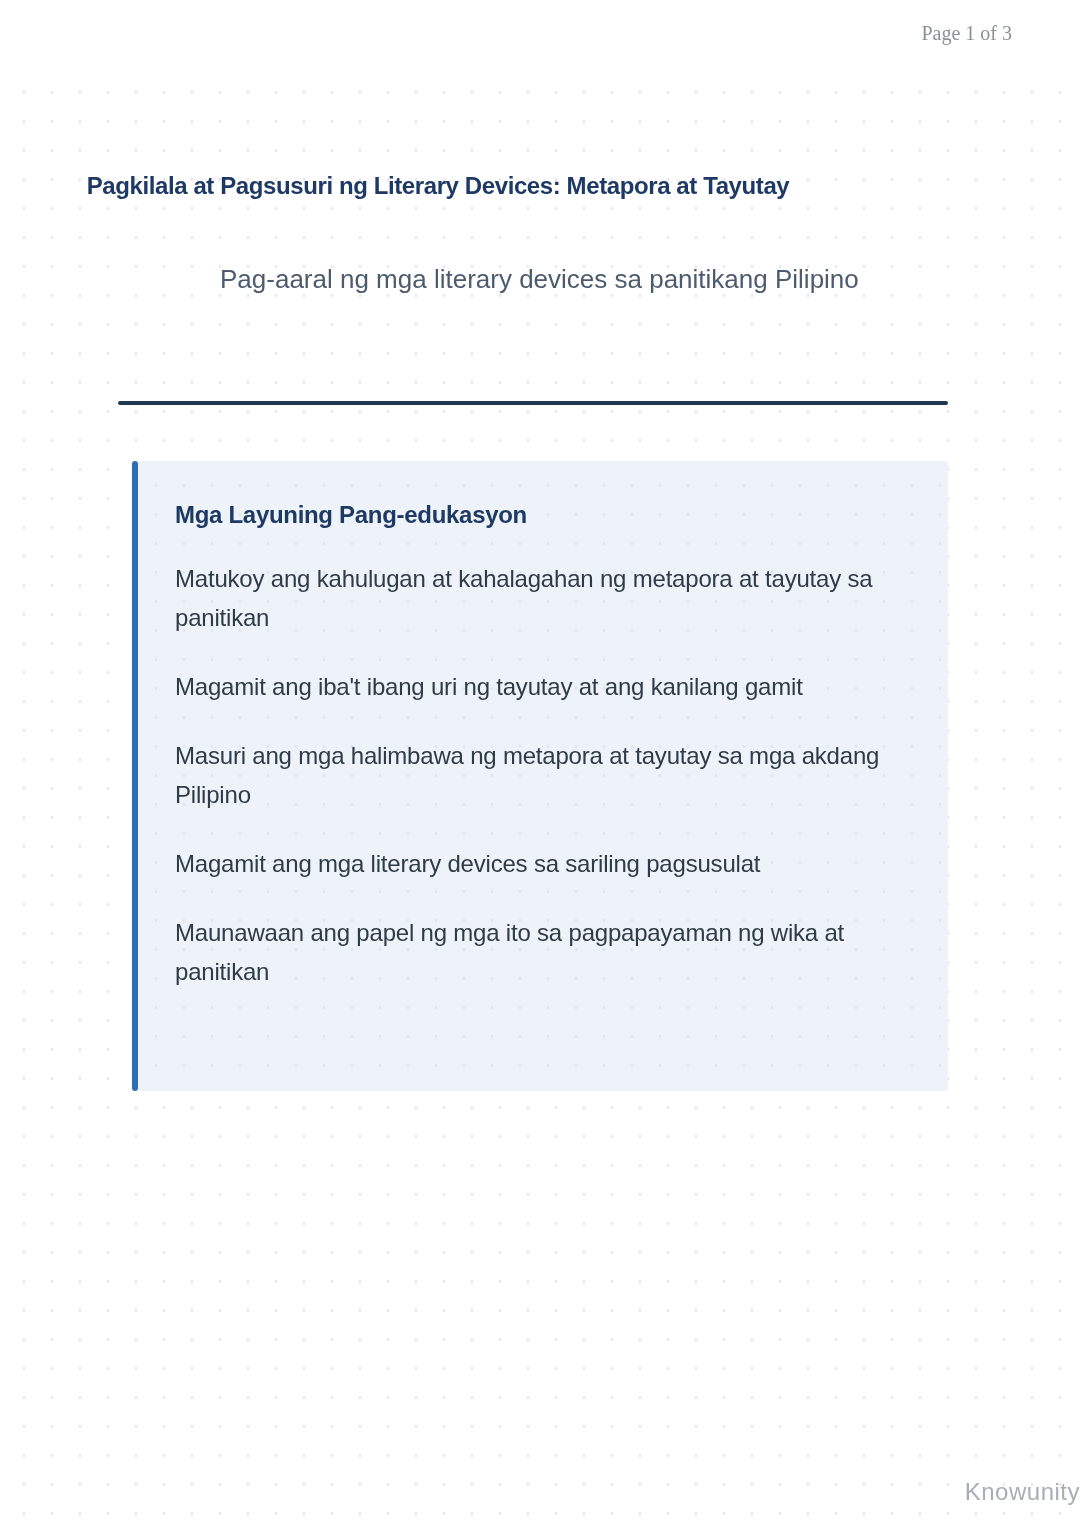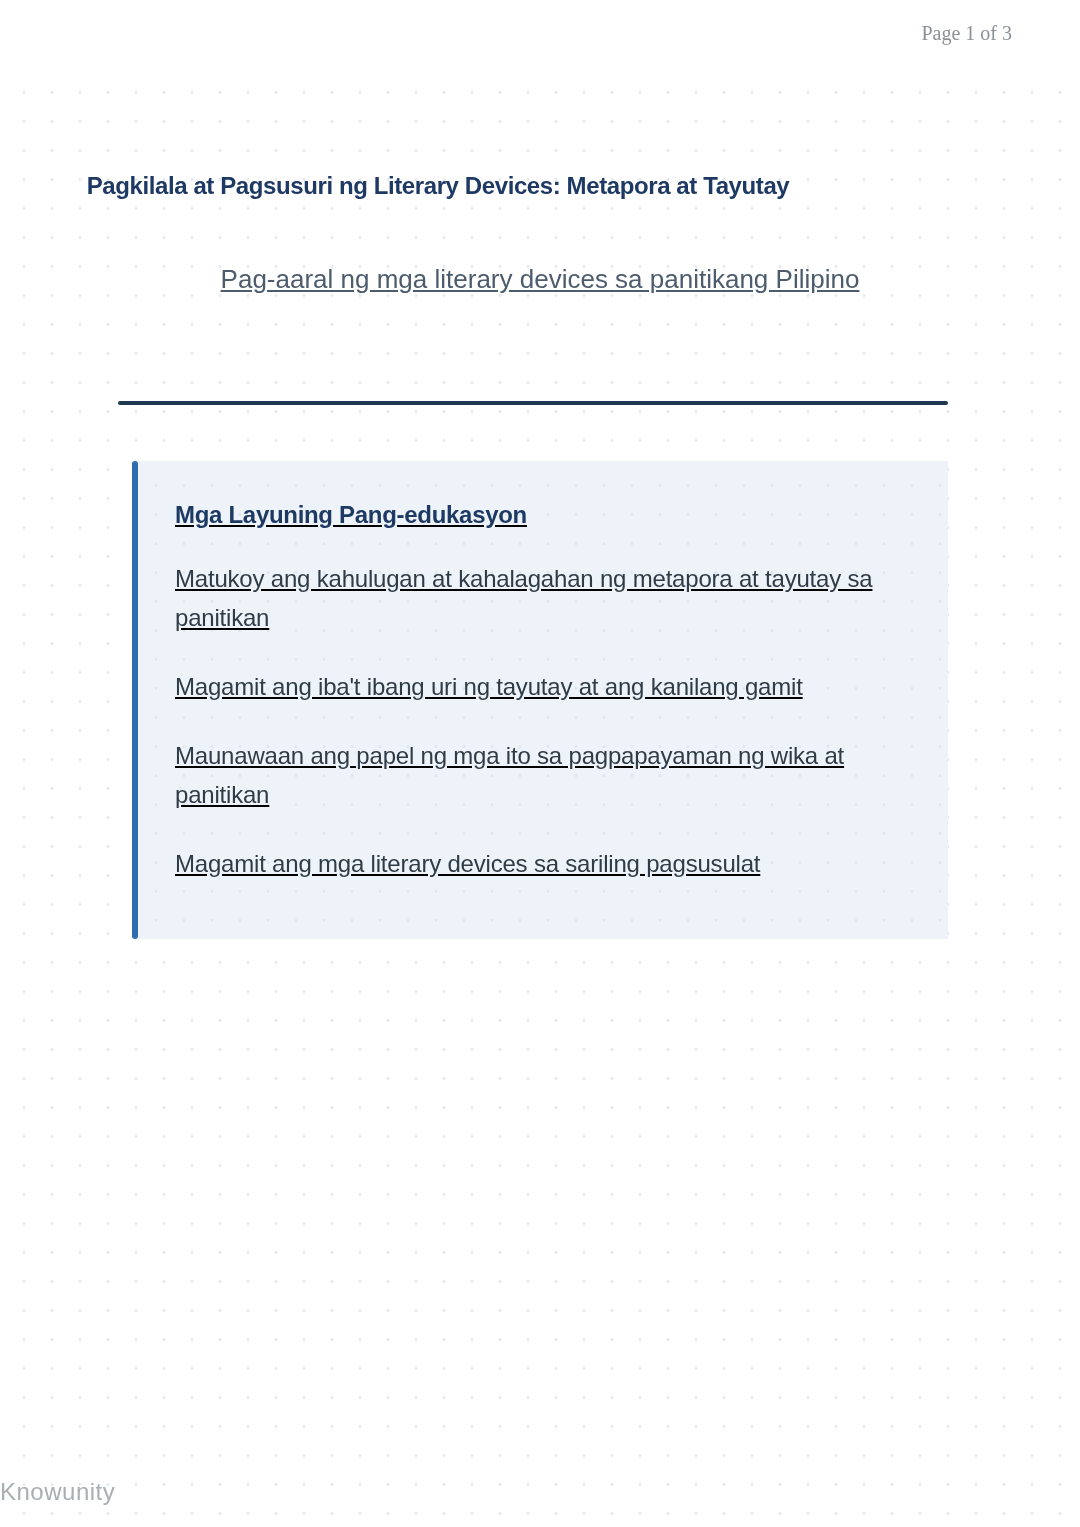--- a/index.html
+++ b/index.html
@@ -46,46 +46,44 @@
     letter-spacing: -0.4px;
     color: #1e3a64;
   }
 
   .doc-subtitle {
     position: absolute;
     top: 256px;
     left: 50%;
     transform: translateX(-50%);
     width: 640px;
-    text-align: center;
+    text-align: left;
     font-size: 26px;
     line-height: 47px;
     color: #4c5b6e;
-    text-decoration: underline;
   }
 
   .divider {
     position: absolute;
     top: 401px;
     left: 118px;
     width: 830px;
     height: 4px;
     border-radius: 2px;
     background: #203952;
   }
 
   .objectives-box {
     position: absolute;
     top: 461px;
     left: 132px;
     width: 816px;
-    height: 478px;
+    height: 630px;
     display: flex;
     align-items: stretch;
-    text-decoration: underline;
   }
 
   .box-accent-bar {
     width: 6px;
     border-radius: 3px;
     background: #2f6db2;
     flex: 0 0 6px;
   }
 
   .box-body {
@@ -112,21 +110,21 @@
     color: #2f3b46;
     margin-bottom: 18px;
     margin-top: 30px;
   }
 
   .footer-brand {
     position: absolute;
     top: 1478px;
     left: 0;
     width: 1080px;
-    text-align: left;
+    text-align: right;
     font-size: 24px;
     letter-spacing: 0.5px;
     color: #a9aeb4;
   }
 </style>
 </head>
 <body>
 
 <div class="dot-grid"></div>
 
@@ -137,18 +135,19 @@
 <div class="doc-subtitle">Pag-aaral ng mga literary devices sa panitikang Pilipino</div>
 
 <div class="divider"></div>
 
 <section class="objectives-box">
   <div class="box-accent-bar"></div>
   <div class="box-body">
     <div class="objectives-heading">Mga Layuning Pang-edukasyon</div>
     <div class="objective-item">Matukoy ang kahulugan at kahalagahan ng metapora at tayutay sa panitikan</div>
     <div class="objective-item">Magamit ang iba't ibang uri ng tayutay at ang kanilang gamit</div>
+    <div class="objective-item">Masuri ang mga halimbawa ng metapora at tayutay sa mga akdang Pilipino</div>
+    <div class="objective-item">Magamit ang mga literary devices sa sariling pagsusulat</div>
     <div class="objective-item">Maunawaan ang papel ng mga ito sa pagpapayaman ng wika at panitikan</div>
-    <div class="objective-item">Magamit ang mga literary devices sa sariling pagsusulat</div>
   </div>
 </section>
 
 <div class="footer-brand">Knowunity</div>
 
 </body></html>

